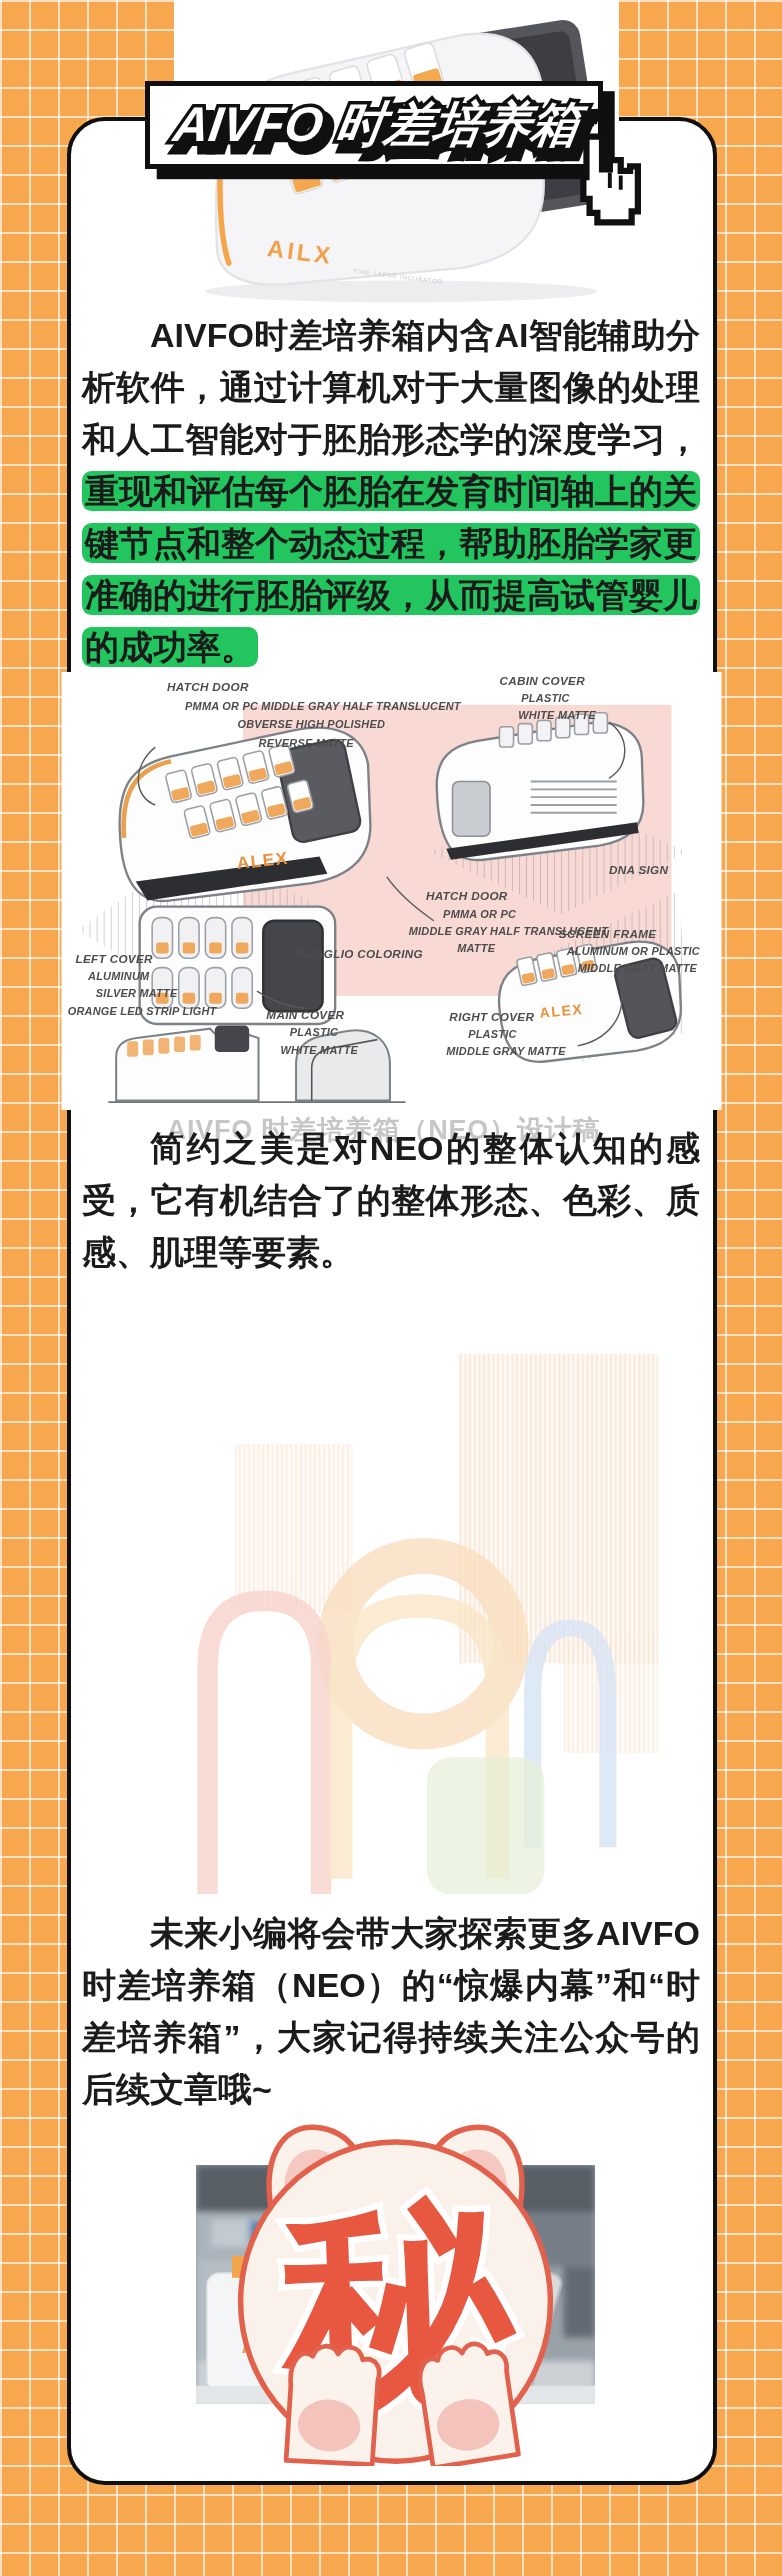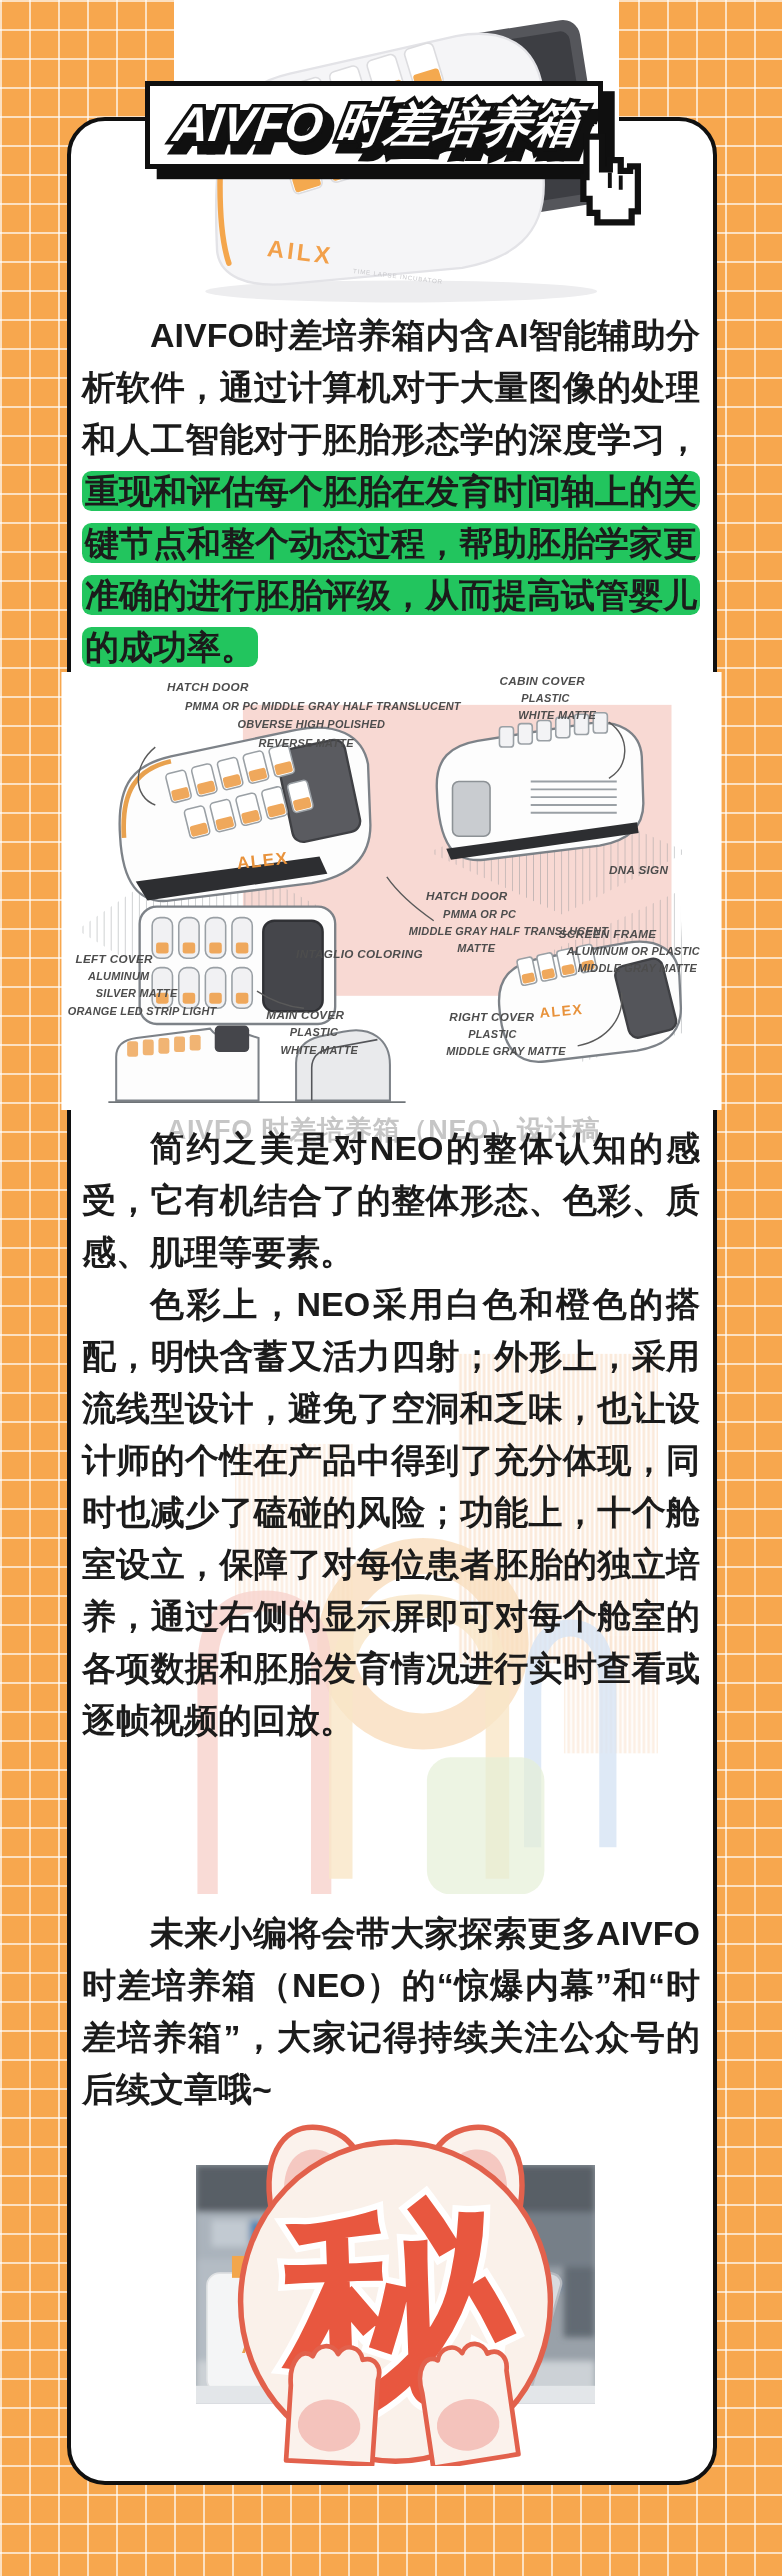--- a/index.html
+++ b/index.html
@@ -308,21 +308,20 @@
     <circle cx="360" cy="440" r="112" fill="none" stroke="#F2BE7E" stroke-width="46" opacity=".8"></circle>
     <path d="M85,760 V470 Q85,385 157,385 Q230,385 230,470 V760" fill="none" stroke="#F0A79B" stroke-width="26" opacity=".8"></path>
     <path d="M255,740 V500 Q255,392 355,392 Q455,392 455,500 V740" fill="none" stroke="#F3CD90" stroke-width="30" opacity=".8"></path>
     <path d="M500,700 V505 Q500,420 548,420 Q596,420 596,505 V700" fill="none" stroke="#AFC9EA" stroke-width="22" opacity=".8"></path>
     <rect x="365" y="585" width="150" height="175" rx="30" fill="#CCDFAF" opacity=".7"></rect>
   </svg>
 </div>
 
 <div class="abs para" style="top:1122px;">
   <p>简约之美是对NEO的整体认知的感受，它有机结合了的整体形态、色彩、质感、肌理等要素。</p>
-  <p>色彩上，NEO采用白色和橙色的搭配，明快含蓄又活力四射；外形上，采用流线型设计，避免了空洞和乏味，也让设计师的个性在产品中得到了充分体现，同时也减少了磕碰的风险；功能上，十个舱室设立，保障了对每位患者胚胎的独立培养，通过右侧的显示屏即可对每个舱室的各项数据和胚胎发育情况进行实时查看或逐帧视频的回放。</p>
 </div>
 
 <div class="abs para" style="top:1907px;">
   <p>未来小编将会带大家探索更多AIVFO时差培养箱（NEO）的“惊爆内幕”和“时差培养箱”，大家记得持续关注公众号的后续文章哦~</p>
 </div>
 
 <div class="abs footer-wrap">
   <div class="lab-photo">
     <svg viewBox="0 0 510 305" width="399" height="239">
       <defs>

